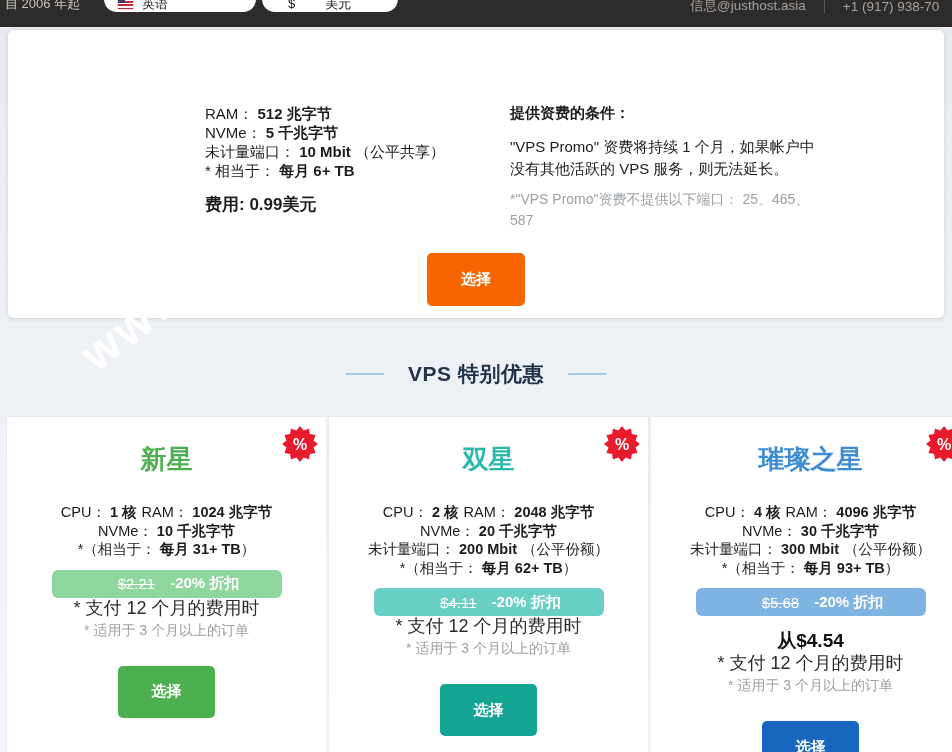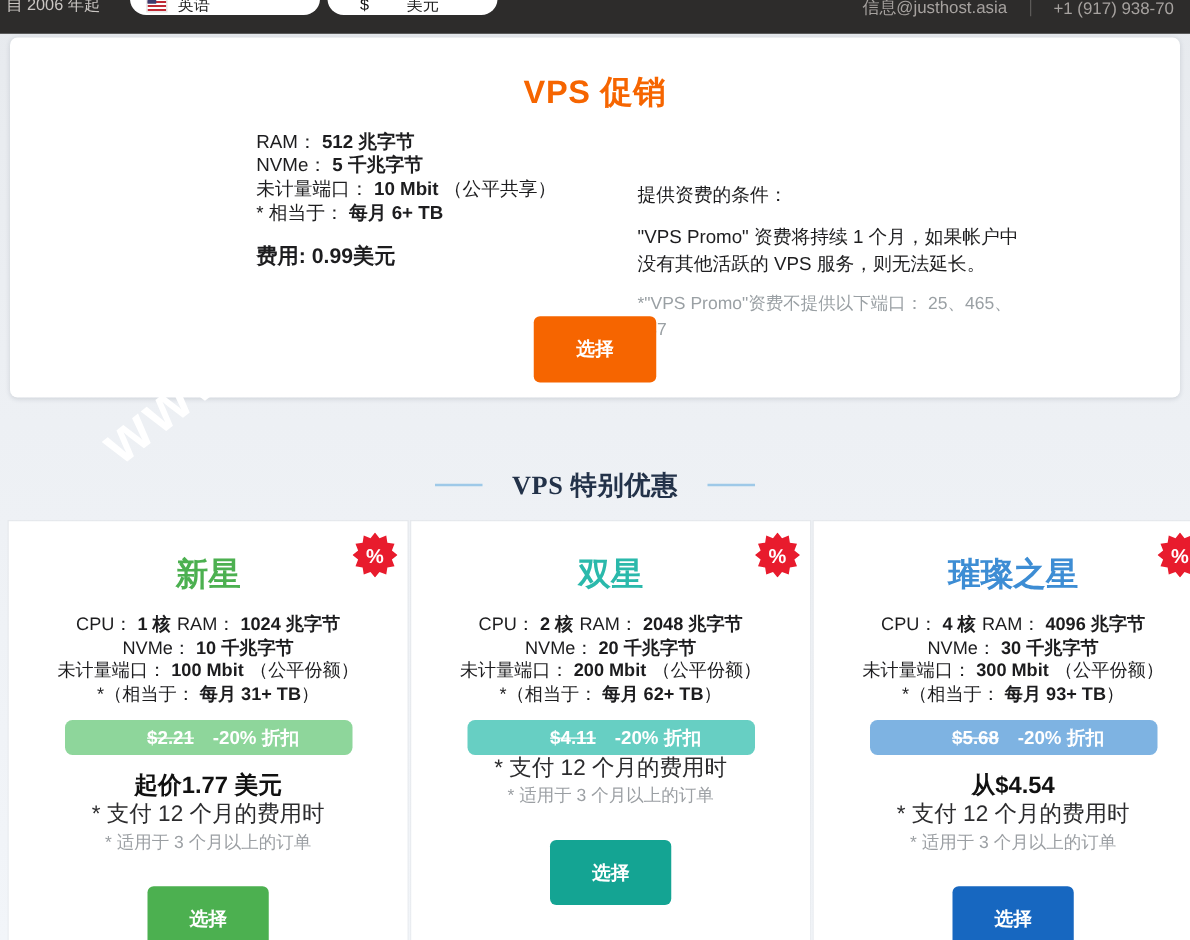--- a/index.html
+++ b/index.html
@@ -53,67 +53,67 @@
     z-index:4;
   }
   .promo-title {
     padding-top:26px; text-align:center; font-size:26px; font-weight:bold;
     color: var(--orange,#f66500); letter-spacing:.5px;
   }
   .promo-specs { position:absolute; left:197px; top:74px; width:300px; font-size:15px; line-height:19px; }
   .promo-specs b { font-weight:bold; }
   .promo-price { margin-top:15px; font-size:17px; font-weight:bold; }
   .promo-conditions { position:absolute; left:502px; top:74px; width:312px; font-size:15px; }
-  .cond-title { font-weight:normal;margin-top:43px; }
+  .cond-title { font-weight:bold; }
   .cond-text { margin-top:13px; line-height:22px; color:#1d1d1f; }
   .cond-note { margin-top:9px; line-height:21px; color:#9aa0a4; font-size:14px; }
   .promo-btn {
     position:absolute; left:50%; transform:translateX(-50%); top:223px;
     width:98px; height:53px; border:none; border-radius:5px; cursor:pointer;
     background: var(--orange,#f66500); color:#fff; font-size:15px; font-weight:bold;
     font-family:inherit;
   }
 
   .watermark {
     position:absolute; left:74px; top:296px; z-index:5;
     font-size:47px; font-weight:bold; color:#ffffff; letter-spacing:3px;
     transform:rotate(-38deg); pointer-events:none;
   }
 
   
   .section-head {
-    position:absolute; top:374px; left:0; width:100%;
-    display:flex; align-items:center; justify-content:center; z-index:4;font-family:Liberation Serif, serif;
+    position:absolute; top:360px; left:0; width:100%;
+    display:flex; align-items:center; justify-content:center; z-index:4;
   }
   .head-line { width:38px; height:2px; background:var(--rule_blue,#9ec9e8); }
   .head-title {
     margin:0 24px; font-size:21px; font-weight:bold; color:var(--heading,#233249);
     letter-spacing:.5px;
   }
 
   
   .cards-row {
     position:absolute; left:7px; top:417px; width:963px; height:400px;
     display:flex; gap:3px; z-index:4;
   }
   .plan-card {
     position:relative; flex:1 1 0; background:#fff; text-align:center;
     padding-top:26px; box-shadow:0 0 0 1px rgba(0,0,0,.03);
   }
   .plan-badge { position:absolute; top:9px; right:8px; width:36px; height:36px; color:var(--badge_red,#e81b2d); }
   .plan-name { font-size:26px; font-weight:bold; line-height:32px; color:var(--accent); }
-  .plan-specs { margin-top:16px; font-size:14.5px; line-height:18.5px; color:#1c1c1e; }
+  .plan-specs { margin-top:28px; font-size:14.5px; line-height:18.5px; color:#1c1c1e; }
   .plan-specs b { font-weight:bold; }
   .sp-gap { margin-left:5px; }
   .plan-pill {
     margin-top:11px; display:inline-flex; justify-content:center; align-items:center; gap:15px;
     width:230px; height:28px; border-radius:6px; background:var(--pill);
     color:#fff; font-size:15px;
   }
-  .old-price { text-decoration:line-through; font-weight:700;margin-left:24px; }
+  .old-price { text-decoration:line-through; font-weight:400;margin-left:24px; }
   .discount { font-weight:bold; }
   .plan-price { margin-top:13px; font-size:19px; font-weight:bold; line-height:24px; color:#111; }
   .plan-note1 { font-size:18px; line-height:20px; color:#2c2c2e; }
   .plan-note2 { margin-top:2px; font-size:14px; line-height:20px; color:#9b9fa3; }
   .plan-btn {
     margin-top:12px; width:97px; height:52px; border:none; border-radius:5px; cursor:pointer;
     background:var(--button); color:#fff; font-size:15px; font-weight:bold; font-family:inherit;
   }
   .btn-wrap { margin-top:14px; }
 </style>
@@ -140,21 +140,20 @@
     </div>
 
     <div class="tb-contacts">
       <a class="tb-link">信息@justhost.asia</a>
       <span class="tb-sep"></span>
       <a class="tb-link">+1 (917) 938-70</a>
     </div>
   </div>
 
   <div class="promo-card">
-    <div class="promo-title">VPS 促销</div>
 
     <div class="promo-specs">
       <div><span>RAM： </span><b>512 兆字节</b><span></span></div>
       <div><span>NVMe： </span><b>5 千兆字节</b><span></span></div>
       <div><span>未计量端口： </span><b>10 Mbit</b><span> （公平共享）</span></div>
       <div><span>* 相当于： </span><b>每月 6+ TB</b><span></span></div>
       <div class="promo-price">费用: 0.99美元</div>
     </div>
 
     <div class="promo-conditions">
@@ -180,28 +179,26 @@
       <span class="plan-badge">
         <svg width="36" height="36" viewBox="0 0 36 36">
             <polygon fill="currentColor" points="36,18 31.5,21.6 33.6,27 27.9,27.9 27,33.6 21.6,31.5 18,36 14.4,31.5 9,33.6 8.1,27.9 2.4,27 4.5,21.6 0,18 4.5,14.4 2.4,9 8.1,8.1 9,2.4 14.4,4.5 18,0 21.6,4.5 27,2.4 27.9,8.1 33.6,9 31.5,14.4"></polygon>
             <text x="18" y="24" text-anchor="middle" font-size="16" font-weight="bold" fill="#ffffff">%</text>
           </svg>
       </span>
       <div class="plan-name">新星</div>
       <div class="plan-specs">
         <div><span>CPU： </span><b>1 核</b><span class="sp-gap">RAM： </span><b>1024 兆字节</b></div>
         <div><span>NVMe： </span><b>10 千兆字节</b></div>
-        <div><span>未计量端口： </span><b>100 Mbit</b><span class="sp-gap">（公平份额）</span></div>
         <div><span>*（相当于： </span><b>每月 31+ TB</b><span>）</span></div>
       </div>
       <div class="plan-pill">
         <span class="old-price">$2.21</span>
         <span class="discount">-20% 折扣</span>
       </div>
-      <div class="plan-price">起价1.77 美元</div>
       <div class="plan-note1">* 支付 12 个月的费用时</div>
       <div class="plan-note2">* 适用于 3 个月以上的订单</div>
       <div class="btn-wrap"><button class="plan-btn">选择</button></div>
     </div>
 
     <div class="plan-card" style="--accent: #2ab9ab; --pill: #67cfc3; --button: #14a493;">
       <span class="plan-badge">
         <svg width="36" height="36" viewBox="0 0 36 36">
             <polygon fill="currentColor" points="36,18 31.5,21.6 33.6,27 27.9,27.9 27,33.6 21.6,31.5 18,36 14.4,31.5 9,33.6 8.1,27.9 2.4,27 4.5,21.6 0,18 4.5,14.4 2.4,9 8.1,8.1 9,2.4 14.4,4.5 18,0 21.6,4.5 27,2.4 27.9,8.1 33.6,9 31.5,14.4"></polygon>
             <text x="18" y="24" text-anchor="middle" font-size="16" font-weight="bold" fill="#ffffff">%</text>

